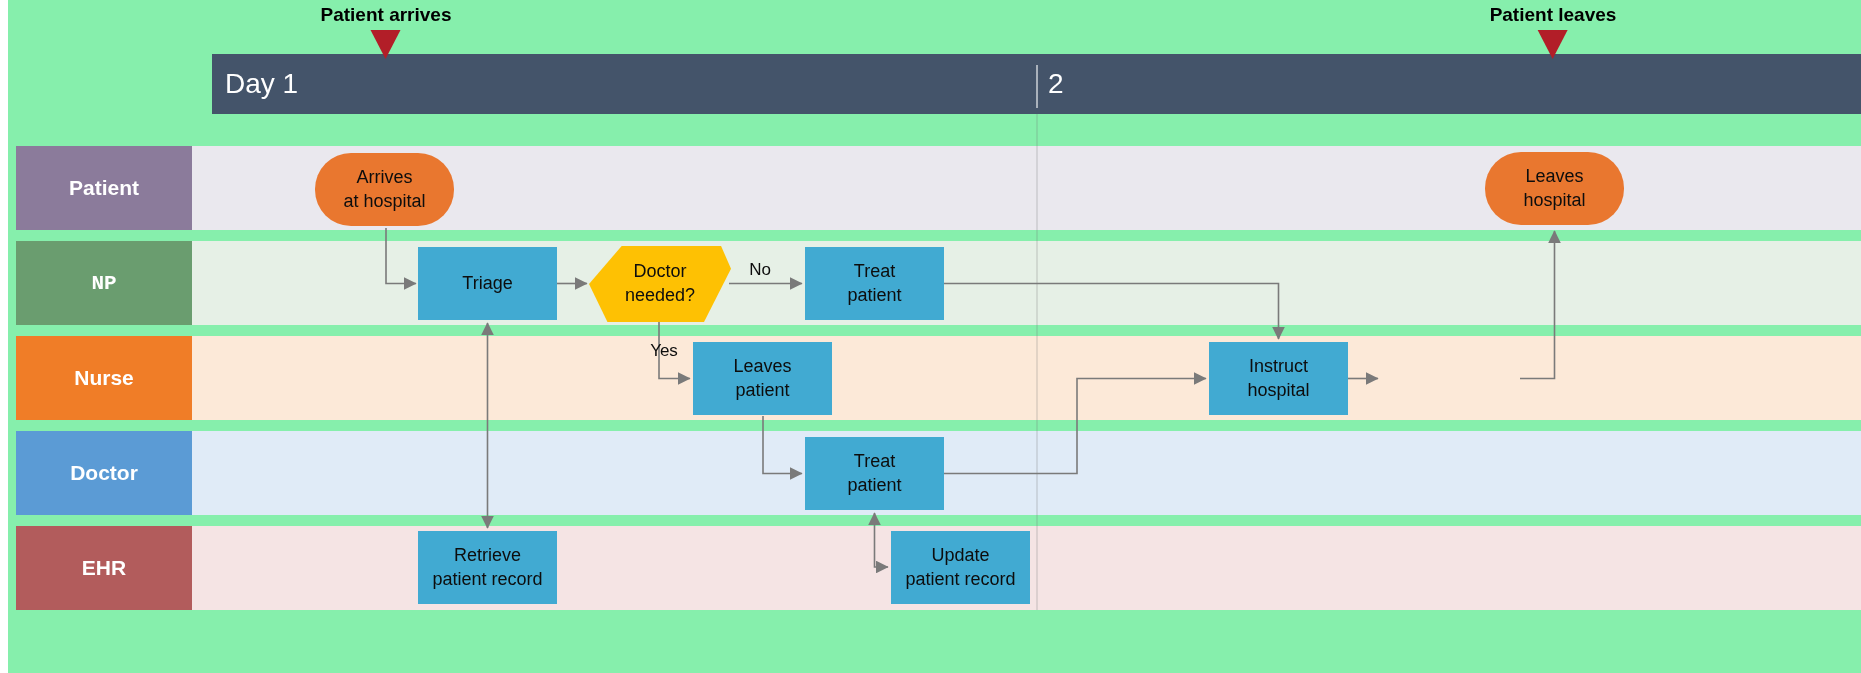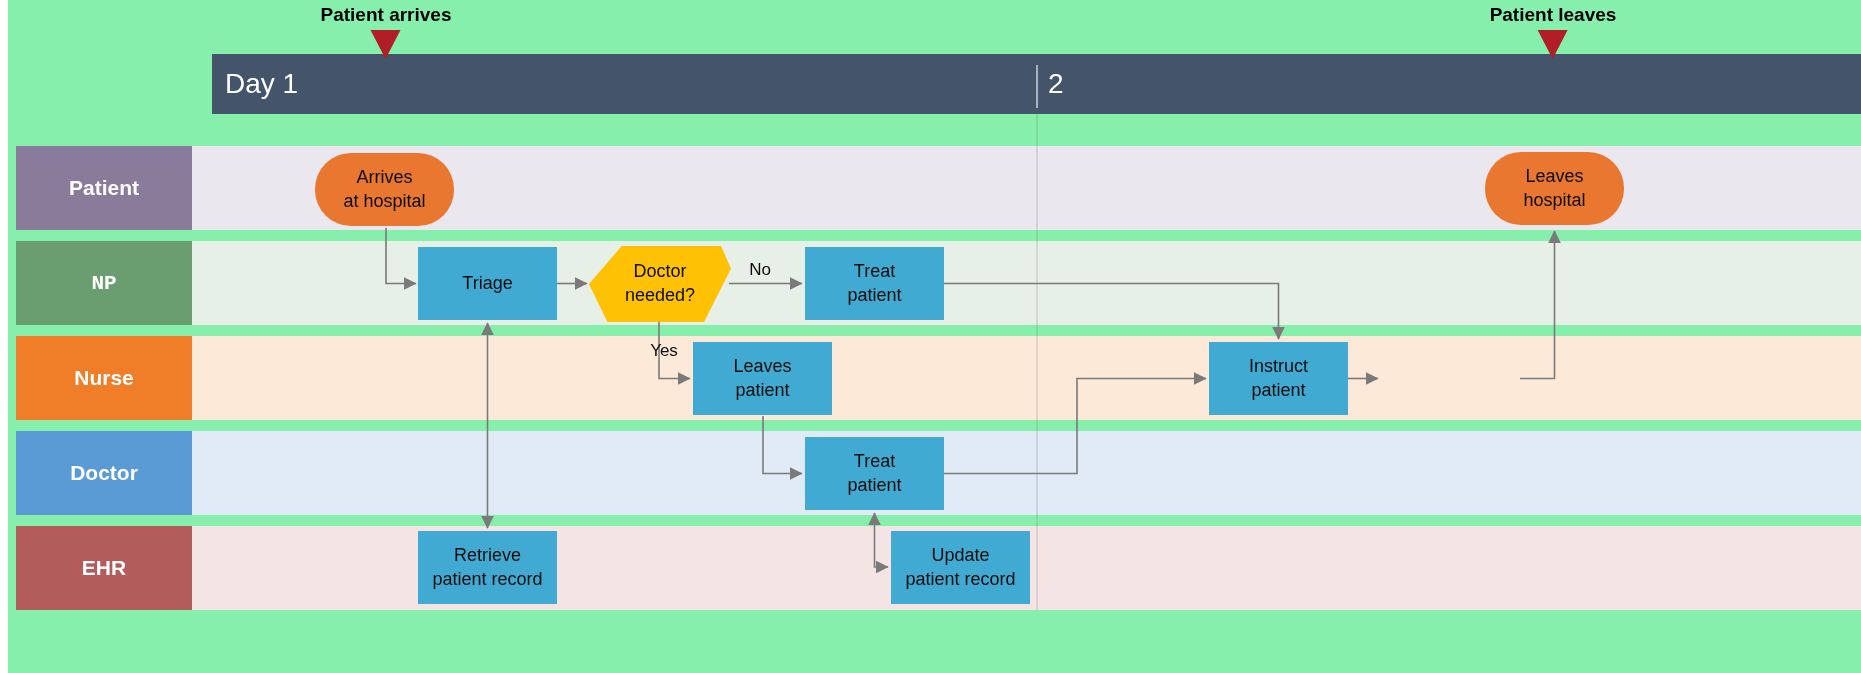--- a/index.html
+++ b/index.html
@@ -194,21 +194,21 @@
   <div class="node process" style="left:410px; top:247px; width:139px; height:73px">Triage</div>
   <div class="node decision" style="left:581px; top:246px; width:142px; height:76px">Doctor
 needed?</div>
   <div class="node process" style="left:797px; top:247px; width:139px; height:73px">Treat
 patient</div>
   <div class="node process" style="left:685px; top:342px; width:139px; height:73px">Leaves
 patient</div>
   <div class="node process" style="left:797px; top:437px; width:139px; height:73px">Treat
 patient</div>
   <div class="node process" style="left:1201px; top:342px; width:139px; height:73px">Instruct
-patient</div>
+hospital</div>
   <div class="node terminator" style="left:1477px; top:152px; width:139px; height:73px">Leaves
 hospital</div>
   <div class="node process" style="left:410px; top:531px; width:139px; height:73px">Retrieve
 patient record</div>
   <div class="node process" style="left:883px; top:531px; width:139px; height:73px">Update
 patient record</div>
 
   <span class="edge-label" style="left:752px; top:260px">No</span>
   <span class="edge-label" style="left:656px; top:341px">Yes</span>
 

